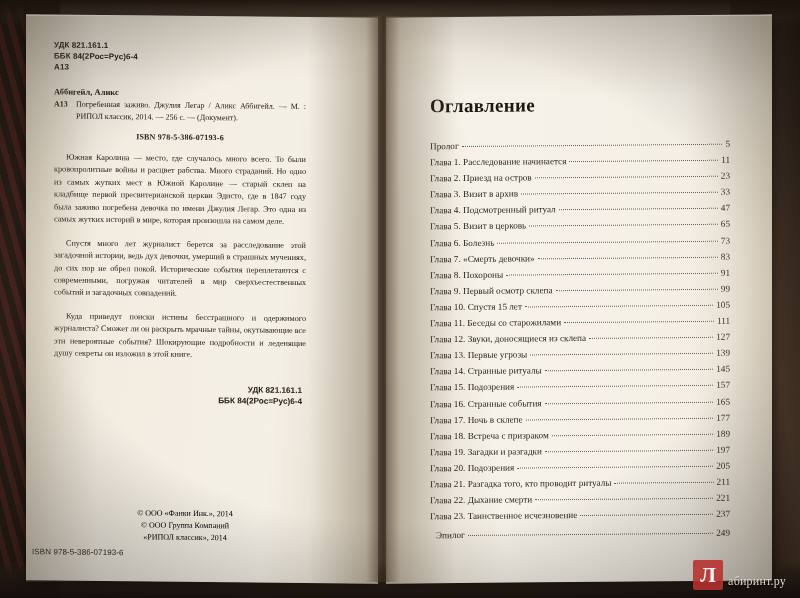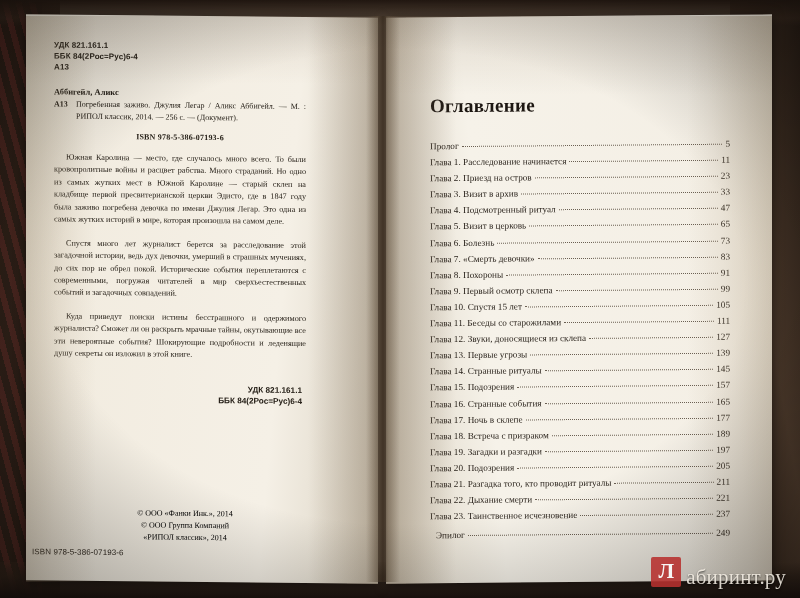--- a/index.html
+++ b/index.html
@@ -260,21 +260,21 @@
     font-family: "Liberation Serif", serif;
     font-size: 21px;
     font-weight: bold;
     display: flex;
     align-items: center;
     justify-content: center;
     border-radius: 2px;
   }
   .wm-text {
     font-family: "Liberation Serif", serif;
-    font-size: 21px;
+    font-size: 12px;
     color: #f2ece2;
     text-shadow: 0 1px 2px rgba(0,0,0,.8);
     letter-spacing: .2px;
     margin-top: 12px;
   }
 </style>
 </head>
 <body>
 
 <div class="photo">

